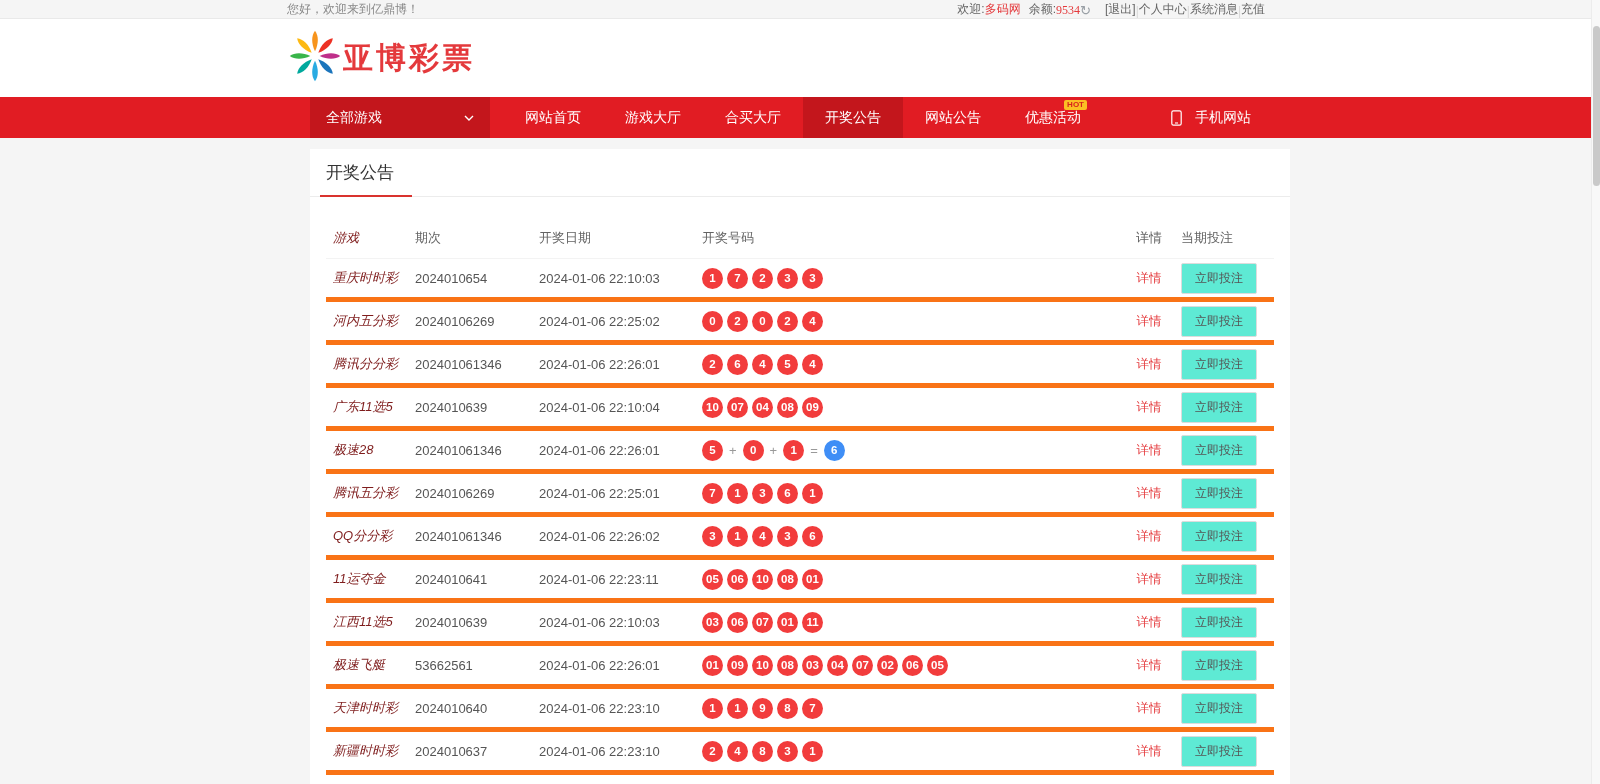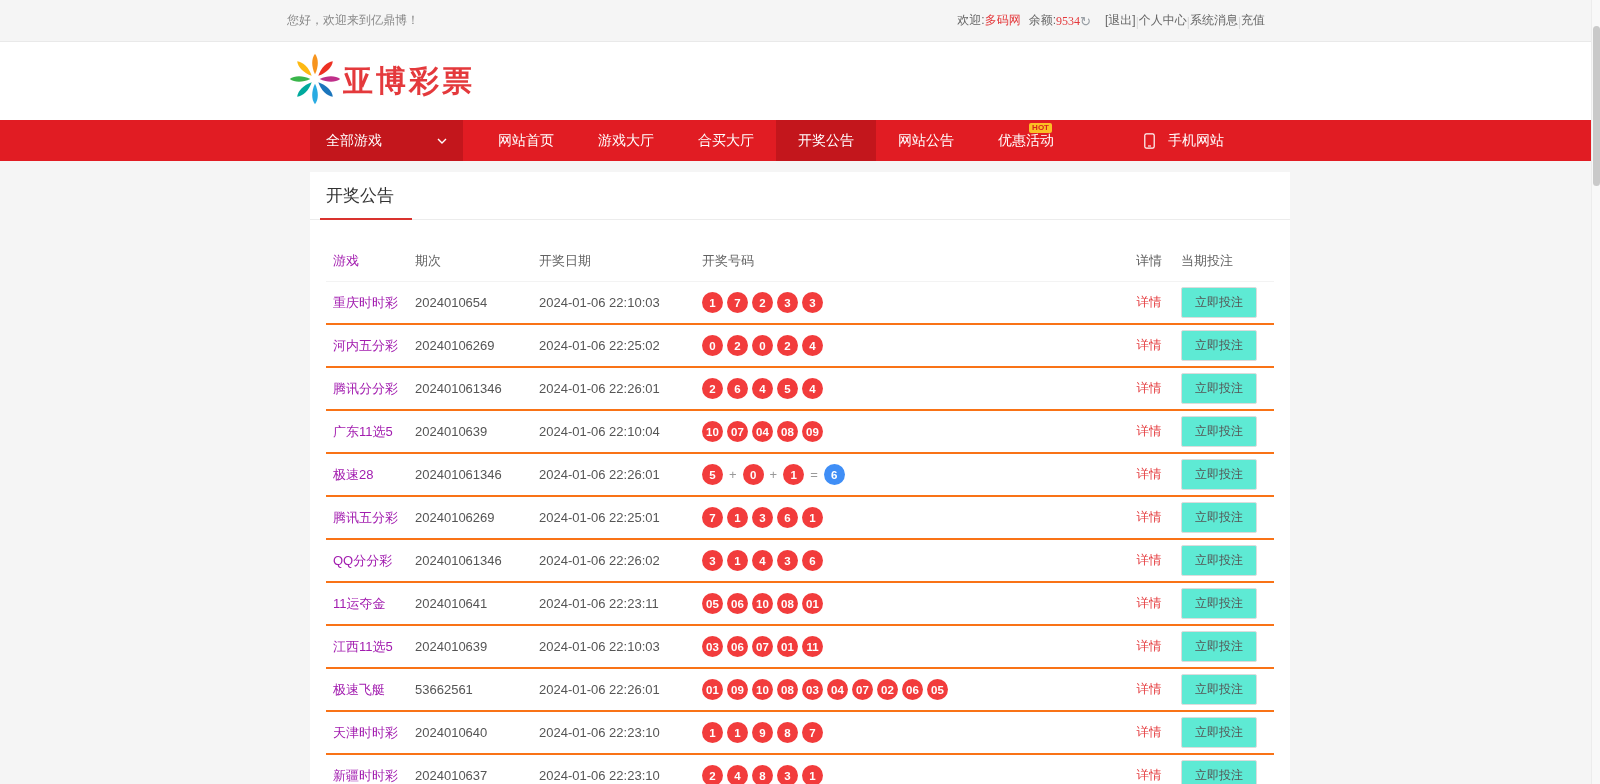--- a/index.html
+++ b/index.html
@@ -1,68 +1,68 @@
 <!DOCTYPE html>
 <html><head>
 <meta charset="utf-8">
 <style>
   * { margin:0; padding:0; box-sizing:border-box; }
   html,body { width:1600px; height:784px; overflow:hidden; background:#f5f5f5;
     font-family:"Liberation Sans","DejaVu Sans",sans-serif; }
 
   
-  .topbar { height:42px; background:#f5f5f5; border-bottom:1px solid #e9e9e9;
+  .topbar { height:19px; background:#f5f5f5; border-bottom:1px solid #e9e9e9;
     display:flex; align-items:center; justify-content:space-between;
     padding:0 335px 0 287px; font-size:12px; color:#888; }
   .topbar-right { display:flex; align-items:flex-end; color:#666; }
   .red-text { color:#e4393c;font-family:Liberation Serif, serif; }
   .sep { color:#d8d8d8; }
   .refresh { color:#9aa0a6; font-size:13px; cursor:pointer; }
   .tb-link { cursor:pointer; color:#666; text-decoration:none; }
 
   
   .logo-band { height:78px; background:#ffffff; display:flex; align-items:center;
     padding-left:287px; }
   .logo { display:flex; align-items:center; gap:0; cursor:pointer; }
   .logo-text { font-size:30px; color:#e4393c; letter-spacing:3px; font-weight:600; }
 
   
   .nav { height:41px; background:#e11c23; }
   .nav-inner { width:980px; margin:0 auto; height:41px; display:flex; align-items:stretch; }
-  .all-games { width:153px; background:#c3161c; color:#fff; font-size:14px;
+  .all-games { width:180px; background:#c3161c; color:#fff; font-size:14px;
     display:flex; align-items:center; justify-content:space-between;
     padding:0 16px; cursor:pointer; }
   .nav-item { width:100px; color:#fff; font-size:14px; display:flex; align-items:center;
     justify-content:center; cursor:pointer; position:relative; }
   .nav-item.first { margin-left:13px; }
   .nav-item.active { background:#c3161c; }
   .nav-item.mobile { width:120px; margin-left:48px; gap:13px; }
-  .hot-badge { position:absolute; top:3px; right:24px; background:#fbbf24; color:#d7221f;
+  .hot-badge { position:absolute; top:3px; right:16px; background:#fbbf24; color:#d7221f;
     font-size:8px; font-weight:bold; padding:1px 3px; border-radius:2px; line-height:1; }
   .chevron { width:10px; height:10px; }
   .phone-icon { width:11px; height:16px; }
 
   
   .content { padding-top:11px; }
   .card { width:980px; margin:0 auto; background:#fff; min-height:640px; }
   .card-title-row { height:48px; border-bottom:1px solid #ececec; position:relative;
     display:flex; align-items:center; padding-left:16px; }
   .card-title { font-size:17px; color:#333; }
   .title-underline { position:absolute; left:10px; bottom:-1px; width:92px; height:2px;
     background:#d9332e; }
 
   
   .table { padding:0 16px; }
   .trow { display:grid; grid-template-columns:89px 124px 163px 415px 64px auto;
     align-items:center; }
   .thead { height:62px; padding-top:20px; font-size:13px; color:#666; font-weight:bold;
     border-bottom:1px solid #f3f3f3; }
   .thead .cell { font-weight:500; color:#636363; }
-  .tbody .trow { height:43px; border-bottom:2px solid #f97316; font-size:13px; color:#555; }
-  .cell.game { padding-left:7px; color:#a21caf; }
+  .tbody .trow { height:43px; border-bottom:5px solid #f97316; font-size:13px; color:#555; }
+  .cell.game { padding-left:7px; color:#7f1d1d;font-style:italic; }
   .cell.detail-h { text-align:center; }
   .cell.balls { display:flex; align-items:center; gap:4px; }
   .ball { width:21px; height:21px; border-radius:50%; background:#f23c3c; color:#fff;
     display:inline-flex; align-items:center; justify-content:center;
     font-size:11.5px; font-weight:bold; flex:none; }
   .ball.blue { background:#3f8ef6; }
   .op { color:#999; font-size:13px; margin:0 2px; }
   .detail-link { color:#e4393c; font-size:12.5px; cursor:pointer; text-align:center; }
   .bet-btn { display:inline-block; border:1px solid #dcdcdc; background:#5eead4; color:#555;
     font-size:12px; padding:6px 13px; border-radius:2px; cursor:pointer;

